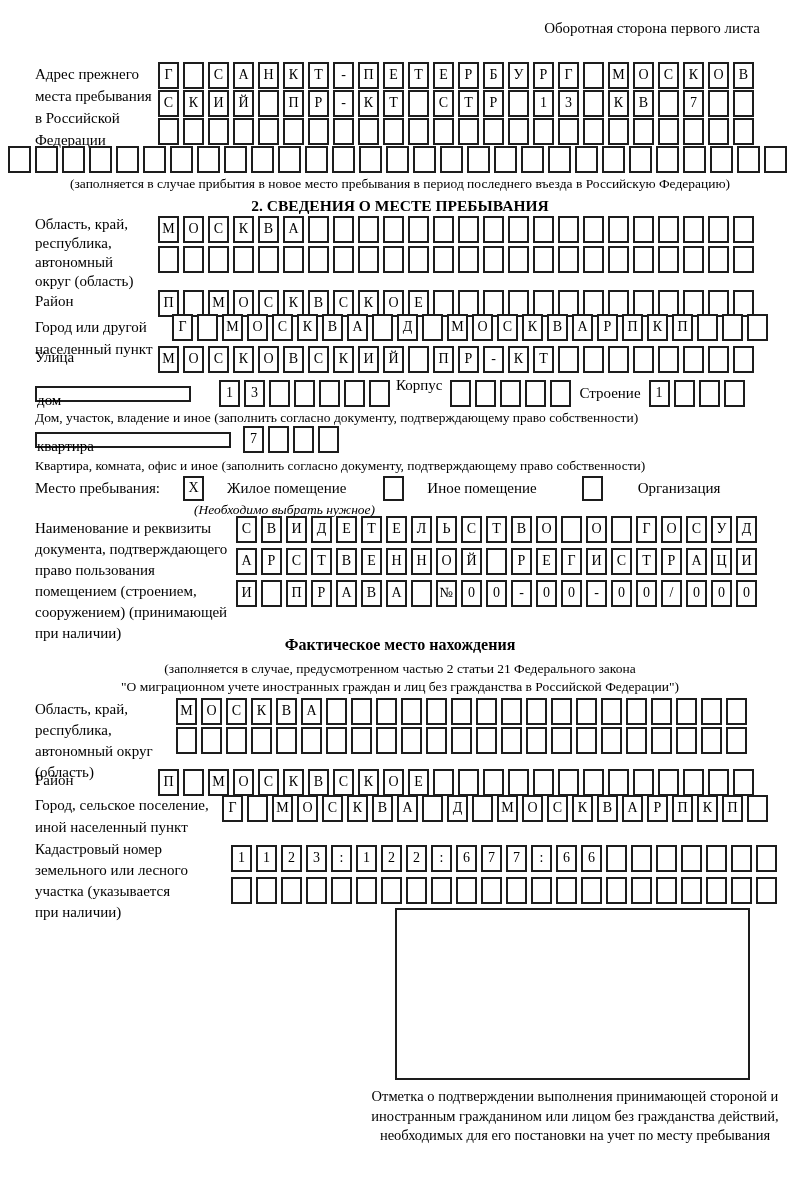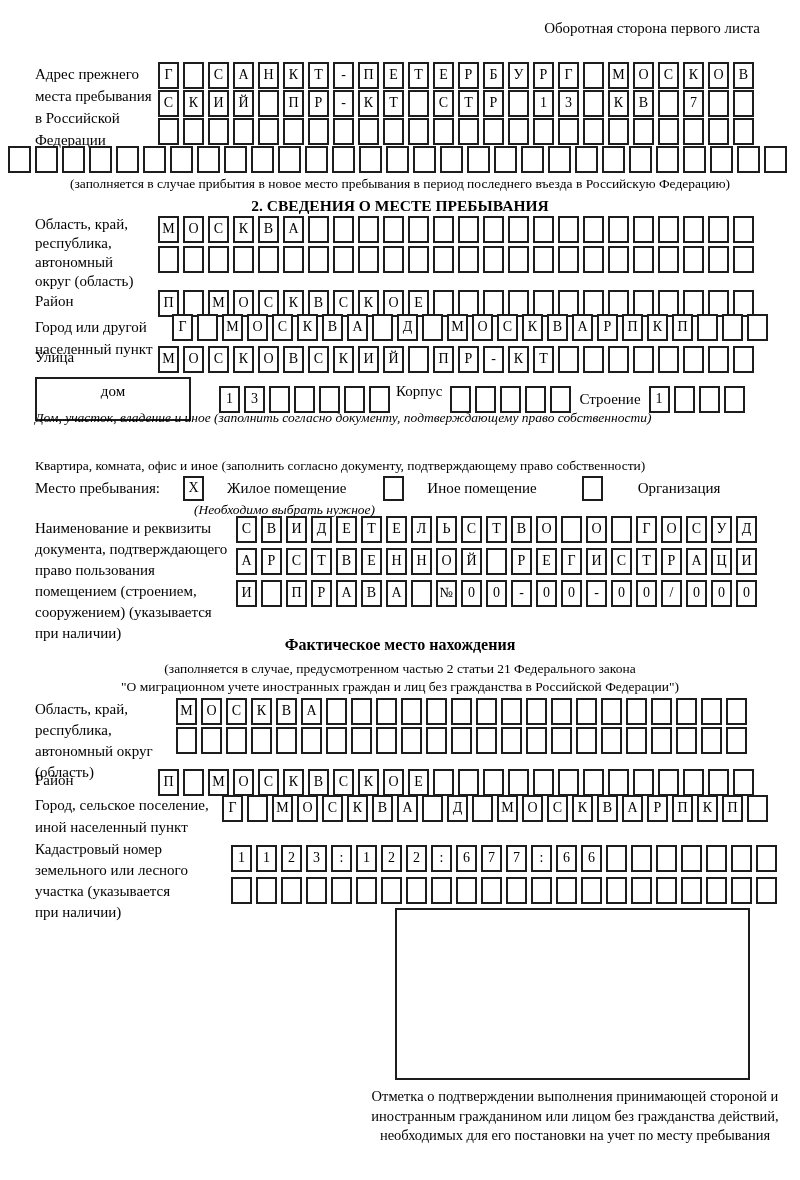--- a/index.html
+++ b/index.html
@@ -5,21 +5,21 @@
   html,body{margin:0;padding:0;background:#fff;}
   .page{position:relative;width:800px;height:1180px;background:#fff;color:#000;
         font-family:"Liberation Serif","DejaVu Serif",serif;font-size:15px;overflow:hidden;border-radius:19px;}
   .abs{position:absolute;}
   .lbl{white-space:pre-line;line-height:21px;}
   .crow{white-space:nowrap;height:28px;}
   .cell{display:inline-block;box-sizing:border-box;width:21px;height:27px;border:2px solid #1d1d1d;
         margin-right:4px;text-align:center;line-height:22px;font-size:14px;vertical-align:top;background:#fff;}
   .cell.w{width:23px;}
   .cellgroup{display:inline-block;white-space:nowrap;}
-  .bigbox{box-sizing:border-box;border:2px solid #1d1d1d;height:44px;line-height:24px;text-align:center;
+  .bigbox{box-sizing:border-box;border:2px solid #1d1d1d;height:16px;line-height:24px;
           font-size:15px;flex:none;}
   .chk{display:inline-block;box-sizing:border-box;width:21px;height:25px;border:2px solid #1d1d1d;
        text-align:center;line-height:20px;font-size:14px;flex:none;}
   .cap{font-size:13.5px;}
   .ttl{font-weight:bold;text-align:center;width:100%;font-size:15.5px;}
   .ctr{text-align:center;width:100%;}
   .flexrow{display:flex;align-items:center;}
   .stampbox{box-sizing:border-box;border:2px solid #1d1d1d;background:#fff;}
 </style>
 </head>
@@ -59,40 +59,44 @@
   <div class="abs crow" style="left:158px;top:346px;"><span class="cell">М</span><span class="cell">О</span><span class="cell">С</span><span class="cell">К</span><span class="cell">О</span><span class="cell">В</span><span class="cell">С</span><span class="cell">К</span><span class="cell">И</span><span class="cell">Й</span><span class="cell"></span><span class="cell">П</span><span class="cell">Р</span><span class="cell">-</span><span class="cell">К</span><span class="cell">Т</span><span class="cell"></span><span class="cell"></span><span class="cell"></span><span class="cell"></span><span class="cell"></span><span class="cell"></span><span class="cell"></span><span class="cell"></span></div>
 
   <div class="abs flexrow" style="left:35px;top:377px;">
     <span class="bigbox" style="width:156px;">дом</span>
     <span class="cellgroup" style="margin-left:28px;"><span class="cell">1</span><span class="cell">3</span><span class="cell"></span><span class="cell"></span><span class="cell"></span><span class="cell"></span><span class="cell"></span></span>
     <span style="margin:0 8px 16px 2px;">Корпус</span>
     <span class="cellgroup"><span class="cell"></span><span class="cell"></span><span class="cell"></span><span class="cell"></span><span class="cell"></span></span>
     <span style="margin:0 8px 0 4px;">Строение</span>
     <span class="cellgroup"><span class="cell">1</span><span class="cell"></span><span class="cell"></span><span class="cell"></span></span>
   </div>
-  <div class="abs cap" style="left:35px;top:410px;font-style:italic;">Дом, участок, владение и иное (заполнить согласно документу, подтверждающему право собственности)</div>
+  <div class="abs cap" style="left:35px;top:410px;">Дом, участок, владение и иное (заполнить согласно документу, подтверждающему право собственности)</div>
 
+  <div class="abs flexrow" style="left:35px;top:426px;">
+    <span class="bigbox" style="width:196px;">квартира</span>
+    <span class="cellgroup" style="margin-left:12px;"><span class="cell">7</span><span class="cell"></span><span class="cell"></span><span class="cell"></span></span>
+  </div>
   <div class="abs cap" style="left:35px;top:458px;">Квартира, комната, офис и иное (заполнить согласно документу, подтверждающему право собственности)</div>
 
   <div class="abs flexrow" style="left:35px;top:476px;column-gap:23px;">
     <span>Место пребывания:</span>
     <span class="chk">X</span>
     <span>Жилое помещение</span>
     <span class="chk" style="margin-left:14px;"></span>
     <span>Иное помещение</span>
     <span class="chk" style="margin-left:22px;"></span>
     <span style="margin-left:12px;">Организация</span>
   </div>
   <div class="abs cap" style="left:194px;top:502px;font-style:italic;">(Необходимо выбрать нужное)</div>
 
   <div class="abs lbl" style="left:35px;top:518px;width:200px;line-height:21px;">Наименование и реквизиты
 документа, подтверждающего
 право пользования
 помещением (строением,
-сооружением) (указывается
+сооружением) (принимающей
 при наличии)</div>
   <div class="abs crow" style="left:236px;top:516px;"><span class="cell">С</span><span class="cell">В</span><span class="cell">И</span><span class="cell">Д</span><span class="cell">Е</span><span class="cell">Т</span><span class="cell">Е</span><span class="cell">Л</span><span class="cell">Ь</span><span class="cell">С</span><span class="cell">Т</span><span class="cell">В</span><span class="cell">О</span><span class="cell"></span><span class="cell">О</span><span class="cell"></span><span class="cell">Г</span><span class="cell">О</span><span class="cell">С</span><span class="cell">У</span><span class="cell">Д</span></div>
   <div class="abs crow" style="left:236px;top:548px;"><span class="cell">А</span><span class="cell">Р</span><span class="cell">С</span><span class="cell">Т</span><span class="cell">В</span><span class="cell">Е</span><span class="cell">Н</span><span class="cell">Н</span><span class="cell">О</span><span class="cell">Й</span><span class="cell"></span><span class="cell">Р</span><span class="cell">Е</span><span class="cell">Г</span><span class="cell">И</span><span class="cell">С</span><span class="cell">Т</span><span class="cell">Р</span><span class="cell">А</span><span class="cell">Ц</span><span class="cell">И</span></div>
   <div class="abs crow" style="left:236px;top:580px;"><span class="cell">И</span><span class="cell"></span><span class="cell">П</span><span class="cell">Р</span><span class="cell">А</span><span class="cell">В</span><span class="cell">А</span><span class="cell"></span><span class="cell">№</span><span class="cell">0</span><span class="cell">0</span><span class="cell">-</span><span class="cell">0</span><span class="cell">0</span><span class="cell">-</span><span class="cell">0</span><span class="cell">0</span><span class="cell">/</span><span class="cell">0</span><span class="cell">0</span><span class="cell">0</span></div>
 
   <div class="abs ttl" style="left:0;top:636px;font-size:16px;">Фактическое место нахождения</div>
   <div class="abs cap ctr" style="left:0;top:661px;">(заполняется в случае, предусмотренном частью 2 статьи 21 Федерального закона</div>
   <div class="abs cap ctr" style="left:0;top:679px;">"О миграционном учете иностранных граждан и лиц без гражданства в Российской Федерации")</div>
 
   <div class="abs lbl" style="left:35px;top:699px;width:140px;line-height:21px;">Область, край,

